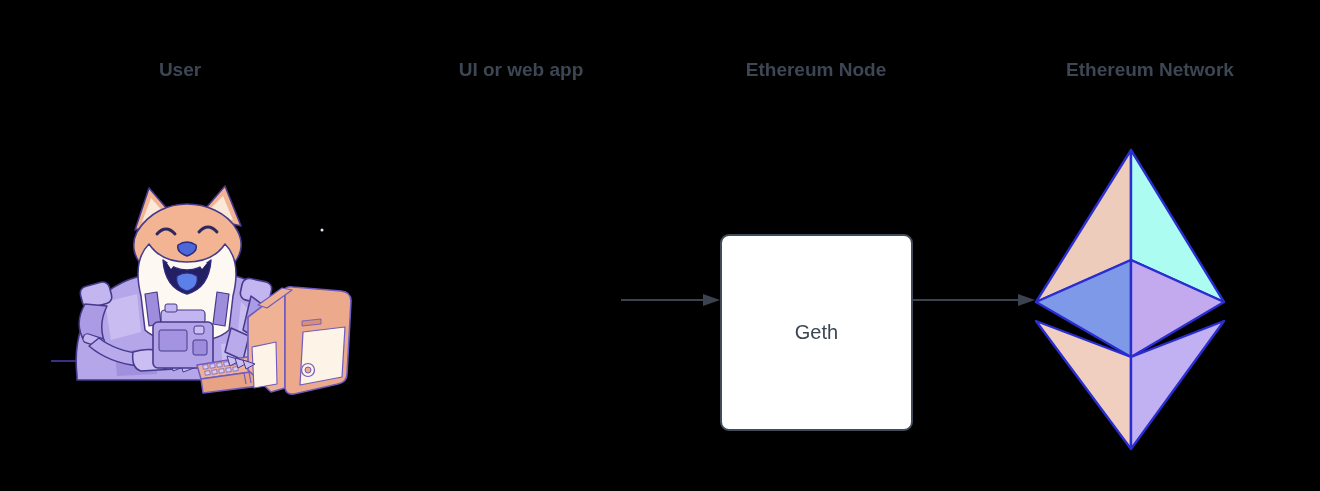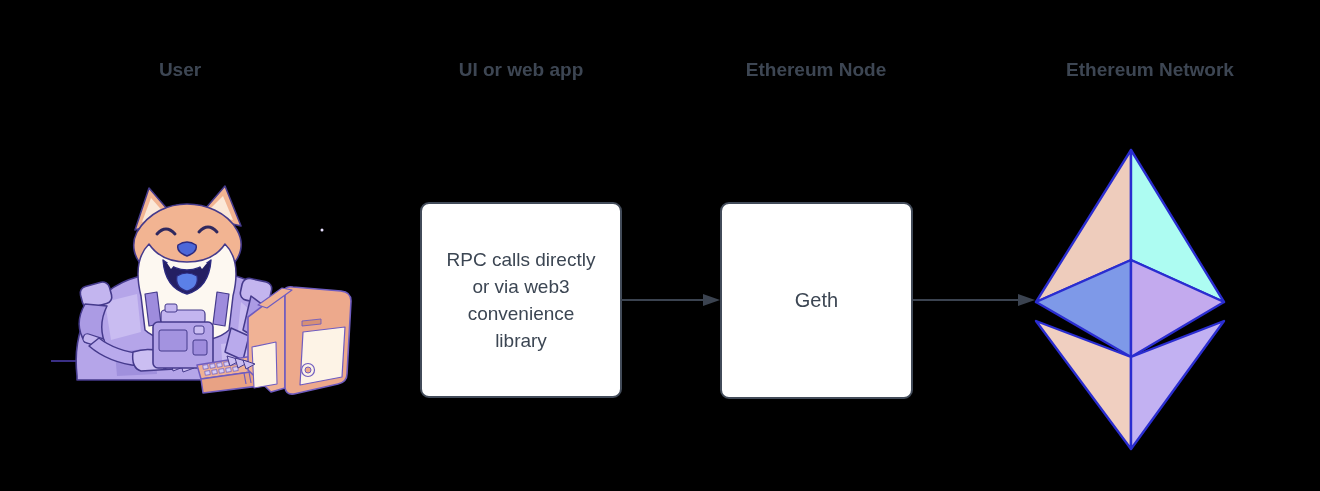--- a/index.html
+++ b/index.html
@@ -11,21 +11,21 @@
     position:absolute;top:58px;width:200px;text-align:center;
     font-size:19px;font-weight:bold;color:#3d4653;line-height:24px;
   }
   .flow-box{
     position:absolute;top:202px;background:#ffffff;border:2px solid #424b59;
     border-radius:9px;display:flex;flex-direction:column;align-items:center;
     justify-content:center;color:#3c4653;font-size:19px;line-height:27px;
     text-align:center;box-sizing:border-box;
   }
   #box-ui{left:420px;width:202px;height:196px;}
-  #box-node{left:720px;width:193px;height:197px;font-size:20px;}
+  #box-node{left:720px;width:193px;height:197px;font-size:20px;margin-top:32px;}
   .arrow{position:absolute;top:293px;}
   svg{display:block;}
 </style>
 </head>
 <body>
 
 <div class="canvas">
 
   <div class="col-label" style="left:80px;">User</div>
   <div class="col-label" style="left:421px;">UI or web app</div>
@@ -121,26 +121,20 @@
       <circle cx="263" cy="198" r="6.5" fill="#fdf3e6" stroke="#6f5cc0" stroke-width="1.2"></circle>
       <circle cx="263" cy="198" r="3" fill="#eda98c" stroke="#6f5cc0" stroke-width="1"></circle>
 
       <path d="M182,184 L196,188 L185,194 Z" fill="#cbbef2" stroke="#453a8c" stroke-width="1"></path>
       <path d="M190,186 L204,190 L193,196 Z" fill="#cbbef2" stroke="#453a8c" stroke-width="1"></path>
       <path d="M198,188 L210,192 L201,197 Z" fill="#cbbef2" stroke="#453a8c" stroke-width="1"></path>
       <circle cx="277" cy="58" r="1.5" fill="#e8e0ff" stroke="none"></circle>
     </g>
   </svg>
 
-  <div class="flow-box" id="box-ui">
-    <div>RPC calls directly</div>
-    <div>or via web3</div>
-    <div>convenience</div>
-    <div>library</div>
-  </div>
 
   <svg class="arrow" style="left:621px;" width="100" height="14" viewBox="0 0 100 14">
     <line x1="0" y1="7" x2="83" y2="7" stroke="#3b4350" stroke-width="2"></line>
     <polygon points="82,1 99,7 82,13" fill="#3b4350"></polygon>
   </svg>
 
   <div class="flow-box" id="box-node">
     <div>Geth</div>
   </div>
 

